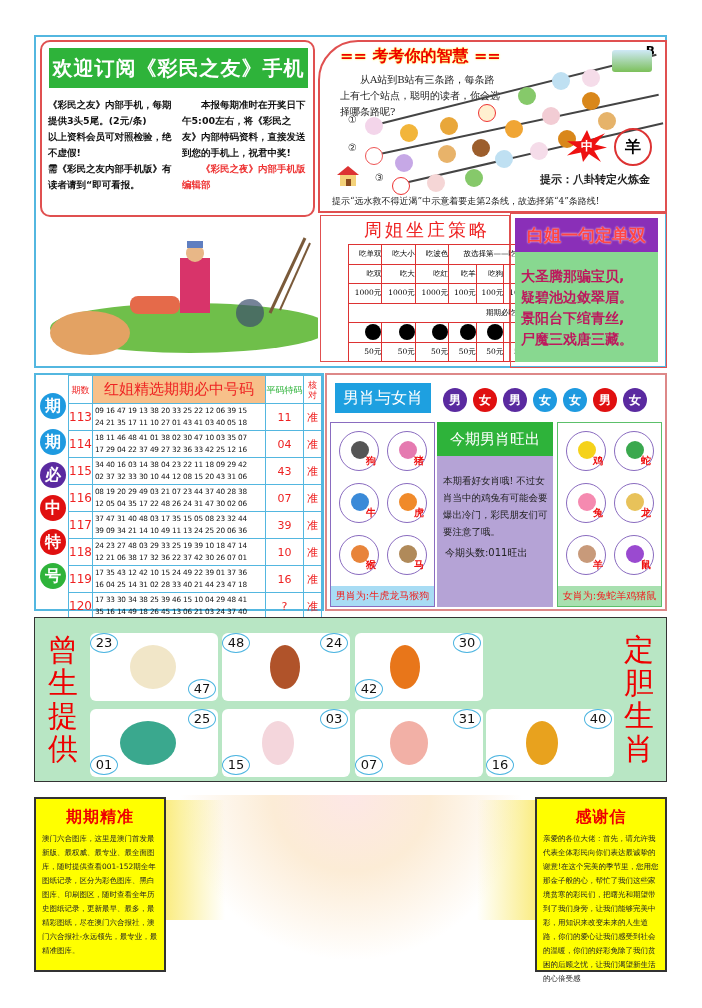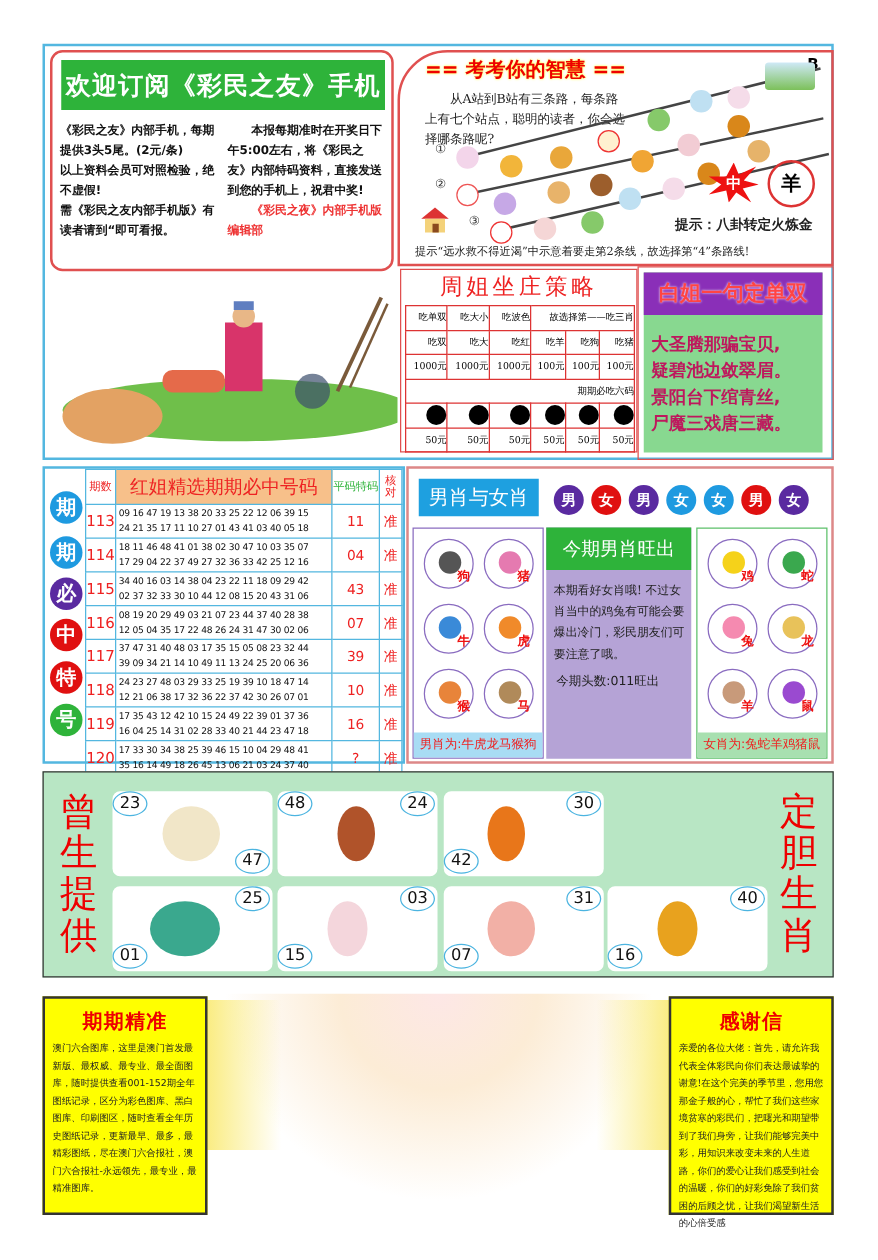--- a/index.html
+++ b/index.html
@@ -17,21 +17,21 @@
   #quiz .hint { position: absolute; left: 220px; top: 130px; font-size: 11px; font-weight: bold; color: #222; }
   #quiz .footer { position: absolute; left: 12px; top: 153px; font-size: 9px; color: #222; font-family: "DejaVu Serif", serif; }
   #quiz .B { position: absolute; right: 10px; top: 2px; font-weight: bold; font-size: 12px; }
   .road { position: absolute; height: 2px; background: #444; transform-origin: left center; }
   .animal { position: absolute; width: 18px; height: 18px; border-radius: 50%; }
   .num-circ { position: absolute; font-size: 10px; color: #333; }
   #zhong { left: 567px; top: 130px; width: 40px; height: 32px; background: #e11; color: #fff; font-weight: bold; font-size: 12px; text-align: center; line-height: 32px; clip-path: polygon(50% 0,60% 30%,95% 10%,70% 45%,100% 55%,68% 65%,85% 100%,55% 75%,40% 100%,35% 70%,0 80%,25% 55%,0 35%,35% 35%); }
   #yang { left: 614px; top: 128px; width: 38px; height: 38px; border: 2px solid #d33; border-radius: 50%; text-align: center; line-height: 34px; font-size: 16px; font-weight: bold; }
   #house { left: 335px; top: 165px; width: 26px; height: 22px; }
   #scene { left: 40px; top: 218px; width: 278px; height: 145px; }
-  #strategy { left: 320px; top: 215px; width: 190px; height: 147px; border: 1px solid #e05050; }
+  #strategy { left: 320px; top: 215px; width: 190px; height: 147px; border: 1px solid #e05050; padding-left: 24px; }
   #strategy .title { text-align: center; color: #e22; font-size: 18px; letter-spacing: 3px; height: 28px; line-height: 28px; }
   #strategy table { width: 184px; margin-left: 3px; border-collapse: collapse; }
   #strategy td { border: 1px solid #d33; text-align: right; font-size: 7.5px; height: 19.5px; font-family: "DejaVu Serif", serif; }
   .dot { display: inline-block; width: 16px; height: 16px; border-radius: 50%; background: #000; vertical-align: middle; }
   #baijie { left: 515px; top: 218px; width: 143px; height: 144px; background: #88d890; }
   #baijie .title { height: 34px; background: #8a2fb8; color: #f44; font-size: 17px; font-weight: bold; text-align: center; line-height: 34px; text-shadow: 0 0 2px #fff; }
   #baijie .poem { padding: 14px 4px 0 6px; font-size: 14px; font-weight: bold; line-height: 21px; color: #be185d; }
   
   #numbers { left: 34px; top: 373px; width: 290px; height: 238px; border: 2px solid #53b7e0; }
   .sidecirc { position: absolute; left: 4px; width: 26px; height: 26px; border-radius: 50%; color: #fff; font-weight: bold; font-size: 16px; text-align: center; line-height: 26px; }
@@ -44,21 +44,21 @@
   #numtable th { font-weight: normal; }
   #gender { left: 325px; top: 373px; width: 342px; height: 238px; border: 2px solid #d88; }
   #gender .tag { position: absolute; left: 8px; top: 8px; width: 96px; height: 30px; background: #1ea0e0; color: #fff; font-size: 16px; text-align: center; line-height: 30px; }
   .gcirc { position: absolute; top: 13px; width: 24px; height: 24px; border-radius: 50%; color: #fff; font-size: 12px; font-weight: bold; text-align: center; line-height: 24px; }
   .zbox { position: absolute; top: 47px; width: 105px; height: 185px; }
   .zc { position: absolute; width: 40px; height: 40px; border: 1px solid #8a6cc0; border-radius: 50%; background: #fff; }
   .zc span { position: absolute; right: 2px; bottom: 2px; color: #e11; font-size: 10px; font-weight: bold; }
   .zc i { position: absolute; left: 11px; top: 9px; width: 18px; height: 18px; border-radius: 50%; }
   #midbox { position: absolute; left: 110px; top: 47px; width: 116px; height: 185px; background: #b5a3d6; }
   #midbox .t { height: 34px; background: #2eb33a; color: #fff; font-size: 15px; text-align: center; line-height: 34px; }
-  #midbox .body { padding: 8px 5px 0 6px; font-size: 9.5px; line-height: 17px; color: #222; font-family: "DejaVu Serif", serif; }
+  #midbox .body { padding: 16px 5px 0 6px; font-size: 9.5px; line-height: 17px; color: #222; font-family: "DejaVu Serif", serif; }
   #midbox .head { padding: 6px 0 0 8px; font-size: 10px; color: #222; }
   
   #lucky { left: 34px; top: 617px; width: 633px; height: 165px; border: 1px solid #333; background: #b8e6c4; }
   .vtext { position: absolute; width: 40px; font-size: 30px; line-height: 33px; color: #e00; text-align: center; }
   .card { position: absolute; width: 128px; height: 68px; background: #fff; border-radius: 6px; }
   .bubble { position: absolute; width: 28px; height: 20px; border: 1px solid #4bb4e0; border-radius: 50%; background: #fff; font-size: 13px; text-align: center; line-height: 18px; color: #111; }
   .pic { position: absolute; left: 40px; top: 12px; width: 46px; height: 44px; border-radius: 50%; }
   
   .ybox { position: absolute; top: 797px; width: 132px; height: 175px; background: #ffff00; border: 2px solid #333; }
   .ybox .t { color: #e00; font-size: 16px; font-weight: bold; text-align: center; margin-top: 8px; letter-spacing: 1px; }

